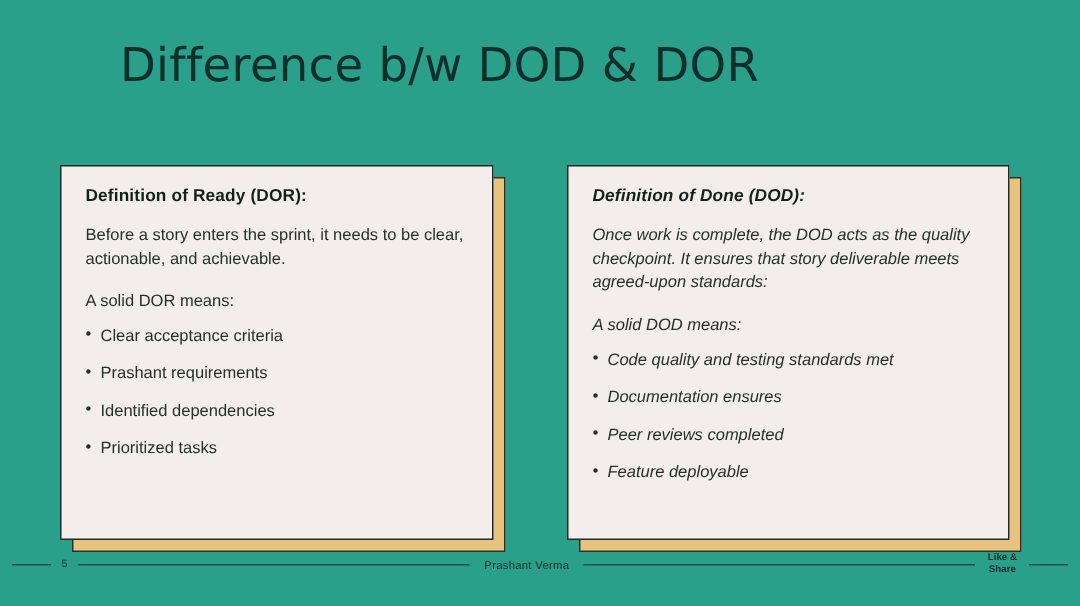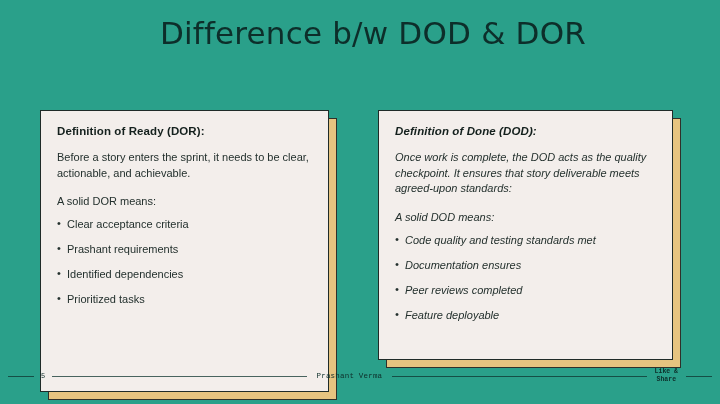--- a/index.html
+++ b/index.html
@@ -20,37 +20,37 @@
     left: 0; top: 0;
     width: 720px;
     height: 404px;
     background: #2aa08a;
   }
 
   
   .title {
     position: absolute;
     left: 0;
-    top: 15px;
+    top: 26px;
     width: 586px;
-    text-align: right;
+    text-align: center;
     font-size: 31px;
     font-weight: 400;
     letter-spacing: 0.2px;
     color: #0d2e2a;
     font-family: "DejaVu Sans", sans-serif;
     white-space: nowrap;
   }
 
   
   .card-wrap {
     position: absolute;
     top: 110px;
   }
-  .card-wrap.left  { left: 40px;  width: 289px; height: 282px; }
+  .card-wrap.left  { left: 40px;  width: 289px; height: 250px; }
   .card-wrap.right { left: 378px; width: 295px; height: 250px; font-style: italic; }
 
   .card-shadow {
     position: absolute;
     left: 8px;
     top: 8px;
     width: 100%;
     height: 100%;
     background: #e6c480;
     border: 1px solid #30302a;
@@ -116,21 +116,20 @@
   .footer {
     position: absolute;
     left: 0;
     bottom: 16px;
     width: 720px;
     height: 24px;
     display: flex;
     align-items: center;
     padding: 0 8px;
     box-sizing: border-box;
-    font-family: Liberation Mono, monospace;
   }
   .rule {
     flex: 1 1 auto;
     height: 1px;
     background: #0f342f;
     opacity: 0.75;
   }
   .rule.short { flex: 0 0 26px; }
   .footer-num {
     font-size: 7px;

